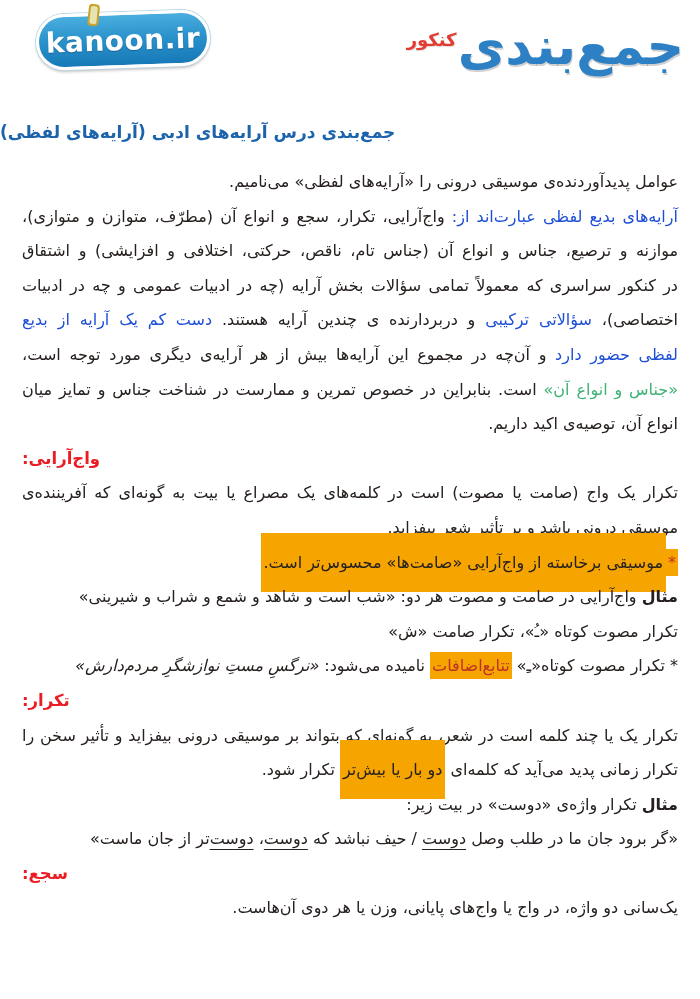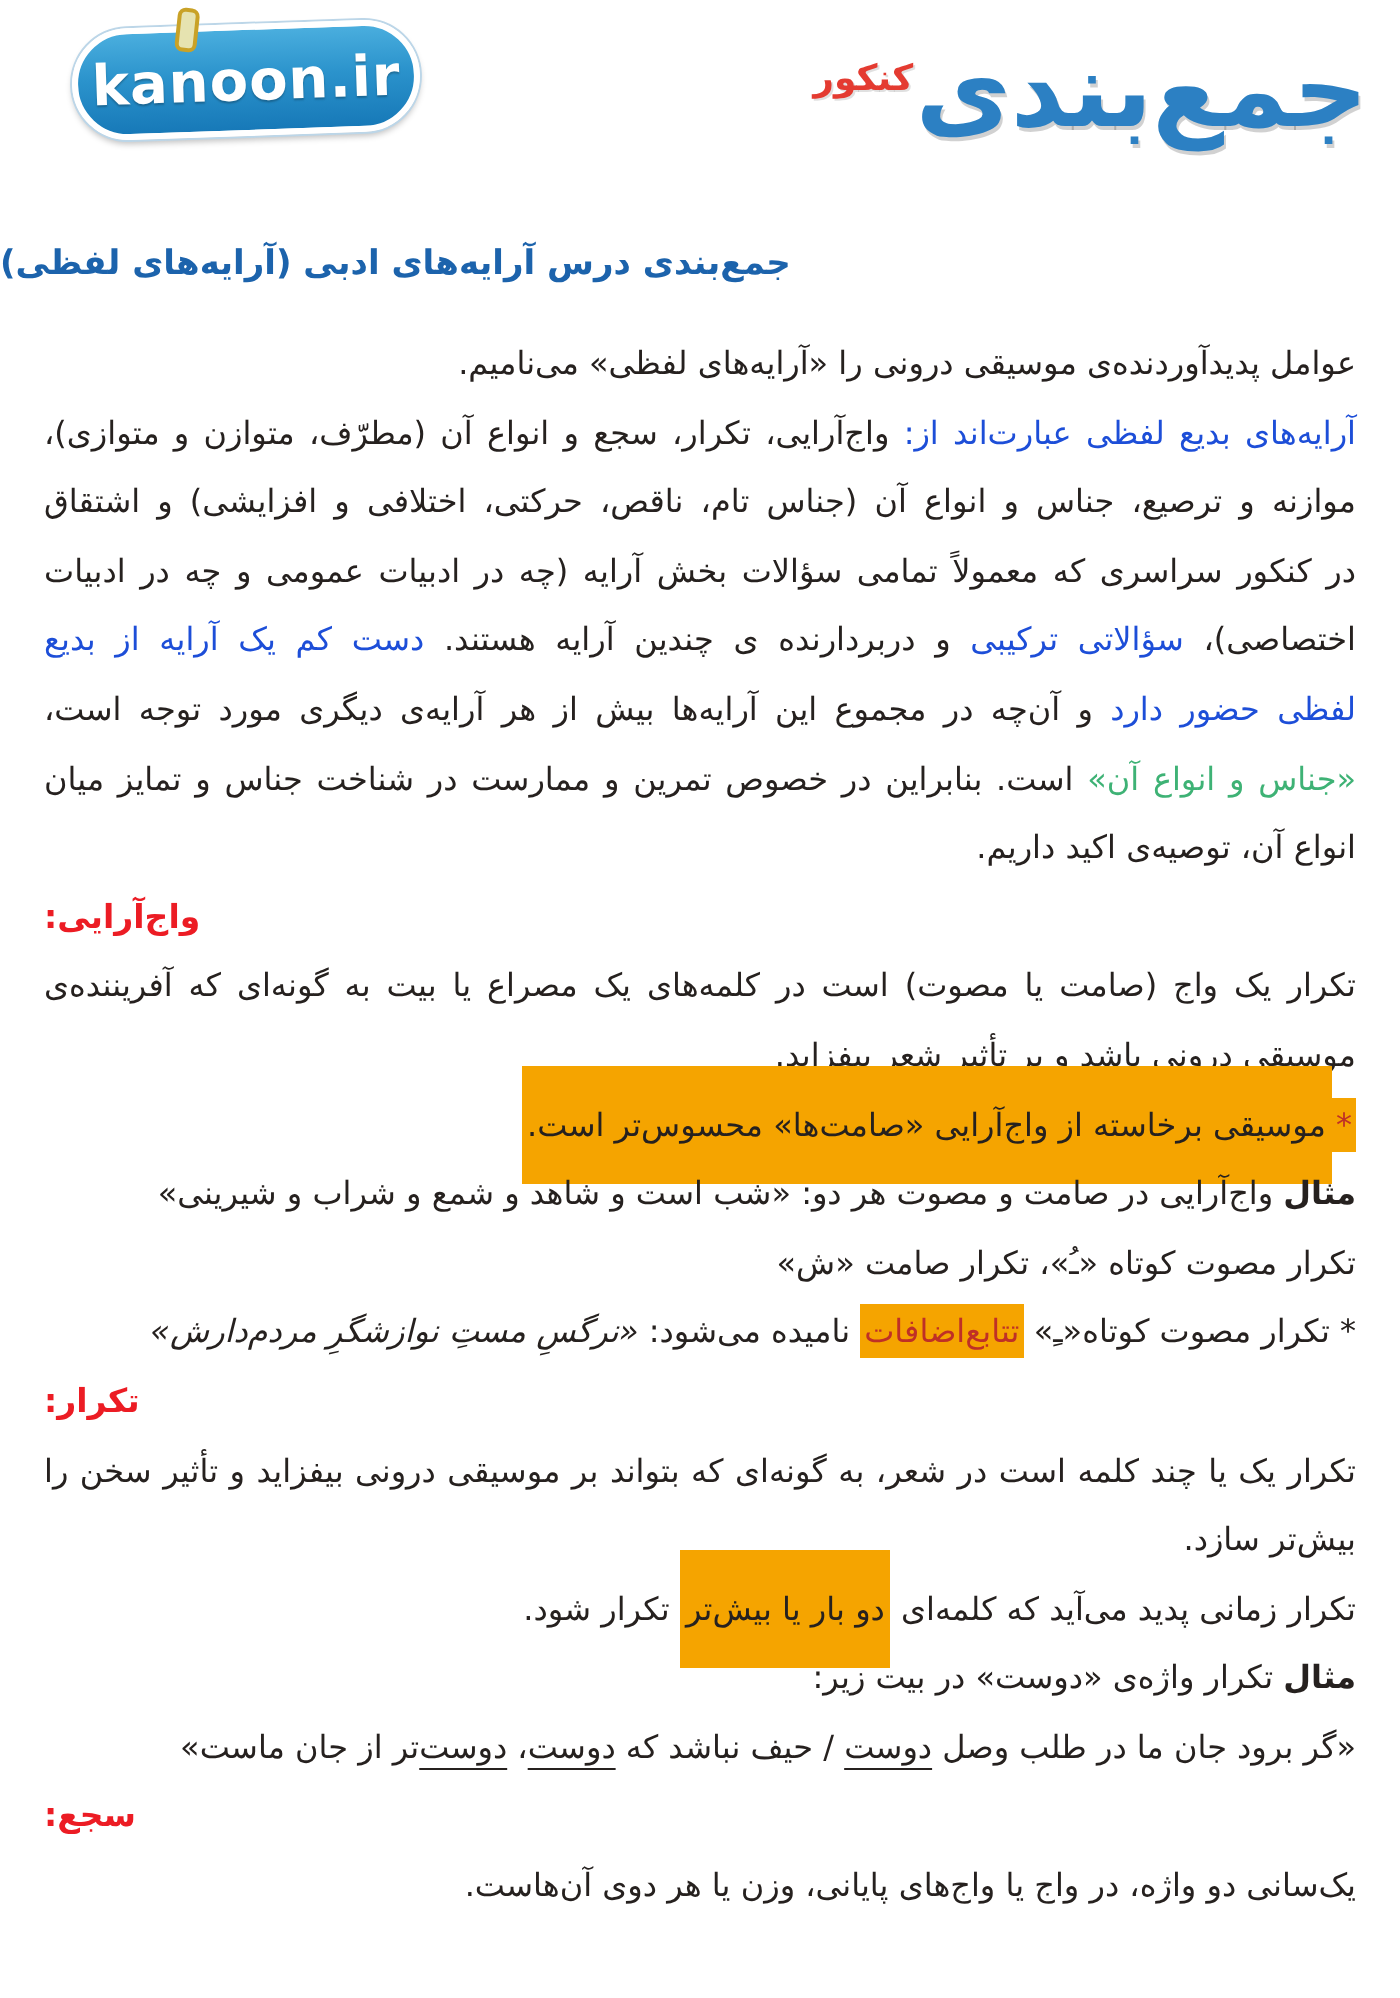--- a/index.html
+++ b/index.html
@@ -73,21 +73,20 @@
       <div class="line"><span>انواع آن، توصیه‌ی اکید داریم.</span></div>
       <div class="line heading"><span>واج‌آرایی:</span></div>
       <div class="line stretch"><span>تکرار یک واج (صامت یا مصوت) است در کلمه‌های یک مصراع یا بیت به گونه‌ای که آفریننده‌ی</span></div>
       <div class="line"><span>موسیقی درونی باشد و بر تأثیر شعر بیفزاید.</span></div>
       <div class="line"><span class="seg-highlight-red">*</span><span class="seg-highlight">موسیقی برخاسته از واج‌آرایی «صامت‌ها» محسوس‌تر است.</span></div>
       <div class="line"><span class="seg-bold">مثال</span><span> واج‌آرایی در صامت و مصوت هر دو: «شب است و شاهد و شمع و شراب و شیرینی»</span></div>
       <div class="line"><span>تکرار مصوت کوتاه «ـُ»، تکرار صامت «ش»</span></div>
       <div class="line"><span>* تکرار مصوت کوتاه«ـِ» </span><span class="seg-highlight-red">تتابع‌اضافات</span><span> نامیده می‌شود: </span><span class="seg-italic">«نرگسِ مستِ نوازشگرِ مردم‌دارش»</span></div>
       <div class="line heading"><span>تکرار:</span></div>
       <div class="line stretch"><span>تکرار یک یا چند کلمه است در شعر، به گونه‌ای که بتواند بر موسیقی درونی بیفزاید و تأثیر سخن را</span></div>
-      <div class="line"><span>بیش‌تر سازد.</span></div>
       <div class="line"><span>تکرار زمانی پدید می‌آید که کلمه‌ای </span><span class="seg-highlight">دو بار یا بیش‌تر</span><span> تکرار شود.</span></div>
       <div class="line"><span class="seg-bold">مثال</span><span> تکرار واژه‌ی «دوست» در بیت زیر:</span></div>
       <div class="line"><span>«گر برود جان ما در طلب وصل </span><span class="seg-underline">دوست</span><span> / حیف نباشد که </span><span class="seg-underline">دوست</span><span>، </span><span class="seg-underline">دوست</span><span>‌تر از جان ماست»</span></div>
       <div class="line heading"><span>سجع:</span></div>
       <div class="line"><span>یک‌سانی دو واژه، در واج یا واج‌های پایانی، وزن یا هر دوی آن‌هاست.</span></div>
       <div class="line"></div>
     </main>
 
 </div>
 

